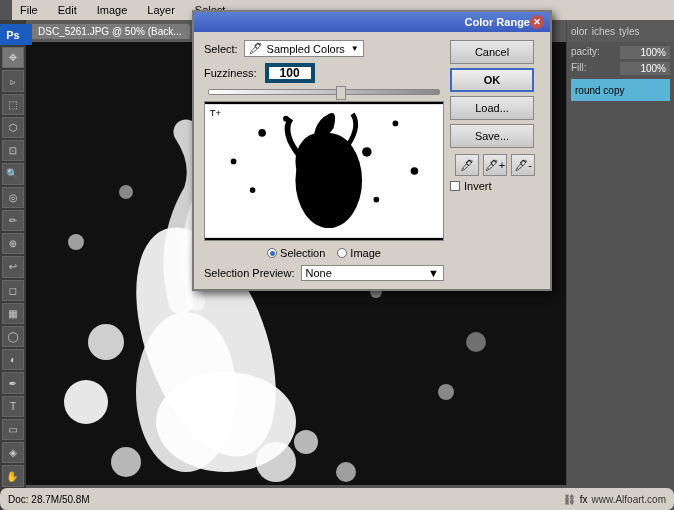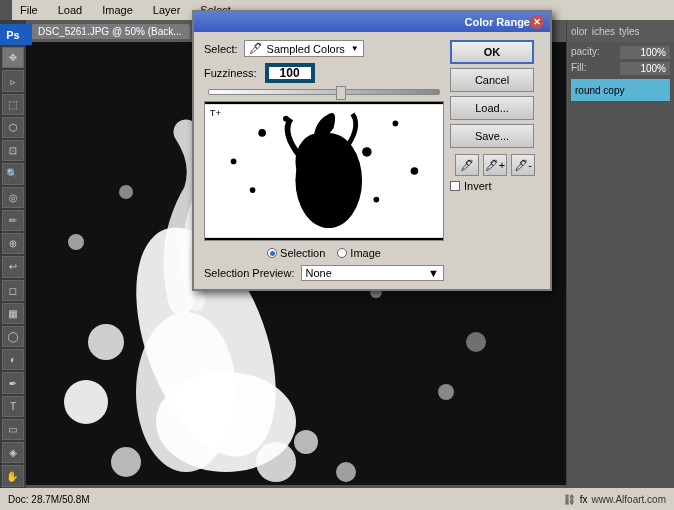--- a/index.html
+++ b/index.html
@@ -181,20 +181,21 @@
       left: 0;
       width: 674px;
       height: 22px;
       background: #d4d0c8;
       display: flex;
       align-items: center;
       padding: 0 8px;
       font-size: 10px;
       color: #000;
       z-index: 10;
+      border-radius: 7px;
     }
 
     
     .dialog-overlay {
       position: absolute;
       top: 0; left: 0;
       width: 674px;
       height: 510px;
       z-index: 100;
       pointer-events: none;
@@ -451,21 +452,21 @@
       font-weight: bold;
     }
   </style>
 </head>
 <body>
 
 <div class="ps-bg"></div>
 
 <div class="menu-bar">
   <span class="menu-item">File</span>
-  <span class="menu-item">Load</span>
+  <span class="menu-item">Edit</span>
   <span class="menu-item">Image</span>
   <span class="menu-item">Layer</span>
   <span class="menu-item">Select</span>
 </div>
 
 <div class="ps-toolbar">
   <div class="ps-icon">Ps</div>
   <div class="tool-icon active">✥</div>
   <div class="tool-icon">▹</div>
   <div class="tool-icon">⬚</div>
@@ -622,22 +623,22 @@
           <span class="preview-label">Selection Preview:</span>
           <div class="preview-dropdown">
             <span>None</span>
             <span>▼</span>
           </div>
         </div>
 
       </div>
 
       <div class="dialog-right">
+        <button class="dialog-btn">Cancel</button>
         <button class="dialog-btn primary">OK</button>
-        <button class="dialog-btn">Cancel</button>
         <button class="dialog-btn">Load...</button>
         <button class="dialog-btn">Save...</button>
 
         <div class="eyedropper-row">
           <div class="eyedropper-btn">
             <span>🖊</span>
           </div>
           <div class="eyedropper-btn">
             <span>🖊+</span>
           </div>

